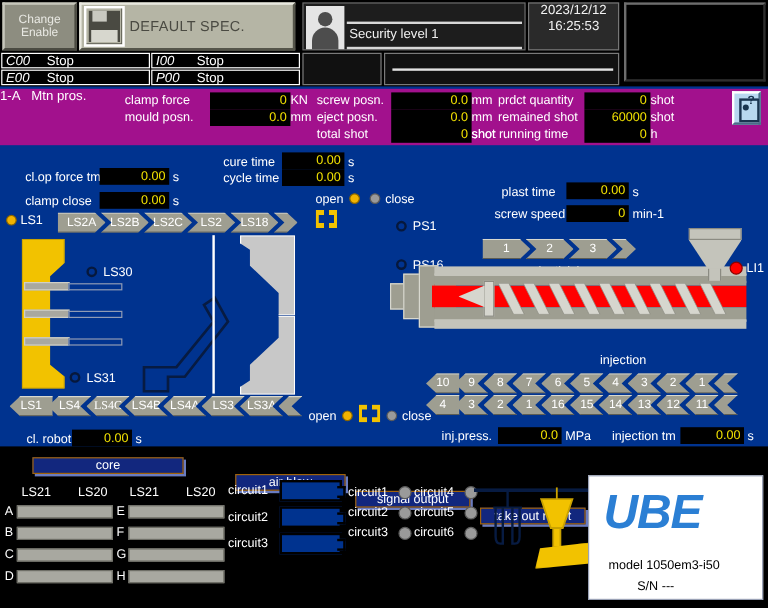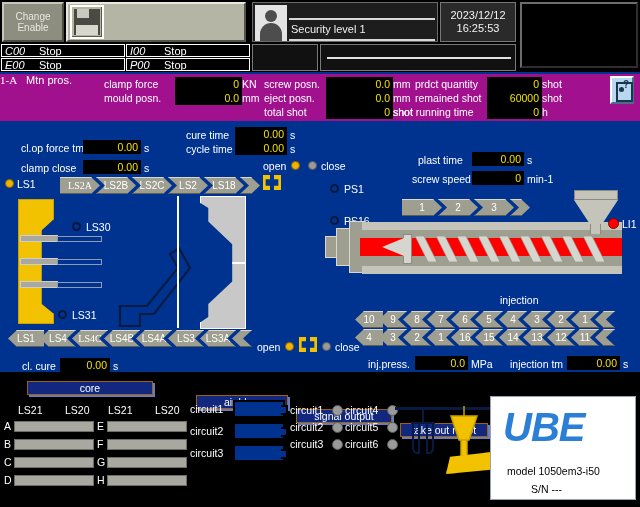--- a/index.html
+++ b/index.html
@@ -28,21 +28,21 @@
   #specTxt{font-size:12px;color:#4a4a42;letter-spacing:.3px;}
   #userBox{left:252px;top:2px;width:186px;height:40px;background:#1d1d1d;
         border:1px solid #6a6a6a;display:flex;align-items:flex-end;}
   #avatar{position:absolute;left:2px;top:2px;width:32px;height:36px;background:#e4e4e4;}
   #avatar .head{position:absolute;left:10px;top:5px;width:12px;height:12px;border-radius:50%;background:#4d4d4d;}
   #avatar .body{position:absolute;left:5px;top:18px;width:22px;height:18px;border-radius:11px 11px 0 0;background:#4d4d4d;}
   #userLine1{position:absolute;left:36px;top:15px;width:146px;height:2px;background:#d8d8d8;}
   #userTxt{position:absolute;left:38px;top:20px;font-size:11px;color:#f0f0f0;}
   #userLine2{position:absolute;left:36px;top:36px;width:146px;height:2px;background:#d8d8d8;}
   #clockBox{left:440px;top:2px;width:76px;height:40px;background:#2a2a2a;border:1px solid #767676;
-        display:flex;flex-direction:column;align-items:center;justify-content:center;
+        display:flex;flex-direction:column;align-items:center;justify-content:flex-start;
         color:#f2f2f2;font-size:11px;line-height:13px;}
   #blackBig{left:520px;top:2px;width:118px;height:66px;background:#000;
         border-top:2px solid #6d6d6d;border-left:2px solid #6d6d6d;
         border-right:2px solid #2e2e2e;border-bottom:2px solid #2e2e2e;}
   .stsBox{background:#000;border:1px solid #ffffff;display:flex;align-items:center;
         color:#fff;font-size:11px;}
   #c00{left:1px;top:44px;width:124px;height:13px;}
   #e00{left:1px;top:58px;width:124px;height:13px;}
   #i00{left:126px;top:44px;width:124px;height:13px;}
   #p00{left:126px;top:58px;width:124px;height:13px;}
@@ -51,21 +51,21 @@
   #dkBox2{left:320px;top:44px;width:196px;height:27px;background:#111;border:1px solid #7a7a7a;}
   #dkBox2 .ln{position:absolute;left:6px;top:12px;width:184px;height:2px;background:#e2e2e2;}
 
   
   #band{left:0;top:74px;width:640px;height:47px;background:#a2118d;color:#fff;font-size:10.5px;}
   #band .lbl{position:absolute;}
   #band .val{position:absolute;background:#000;color:#f2e200;text-align:right;
         padding-right:3px;height:14px;line-height:14px;font-size:10.5px;}
   #band .unit{position:absolute;color:#fff;}
   #mtn{left:8px;top:16px;font-size:11px;}
-  #mtn b{font-weight:normal;margin-right:9px;font-family:Liberation Serif, serif;}
+  #mtn b{font-weight:normal;margin-right:9px;}
   #lockIcon{left:610px;top:76px;width:24px;height:28px;background:#b8d8f0;
         border-top:2px solid #ffffff;border-left:2px solid #ffffff;
         border-right:2px solid #4a6d88;border-bottom:2px solid #4a6d88;}
   #lockIcon .sq{position:absolute;left:4px;top:4px;width:13px;height:16px;border:2px solid #1a3550;background:#b8d8f0;}
   #lockIcon .hole{position:absolute;left:7px;top:9px;width:5px;height:5px;border-radius:50%;background:#1a3550;}
   #lockIcon .q{position:absolute;left:11px;top:1px;font-size:10px;color:#1a3550;font-weight:bold;}
 
   
   .lb{color:#ffffff;font-size:10.5px;white-space:nowrap;}
   .fld{background:#000;color:#f2e200;font-size:10.5px;text-align:right;
@@ -122,20 +122,21 @@
       <span>Change</span>
       <span>Enable</span>
     </div>
 
     <div class="abs" id="specBar">
       <div id="saveIcon">
         <div class="outer"></div>
           <div class="shut"></div>
           <div class="lbl"></div>
       </div>
+      <span id="specTxt">DEFAULT SPEC.</span>
     </div>
 
     <div class="abs" id="userBox">
       <div id="avatar">
           <div class="head"></div>
           <div class="body"></div>
         </div>
       <div id="userLine1"></div>
       <div id="userTxt">Security level 1</div>
       <div id="userLine2"></div>
@@ -238,21 +239,21 @@
   <span class="abs lb" style="left:412px;top:173px">screw speed</span>
   <div class="abs fld" style="left:472px;top:171px;width:52px">0</div>
   <span class="abs un" style="left:527px;top:173px">min-1</span>
 
   <span class="abs lb" style="left:263px;top:160px">open</span>
   <span class="abs lamp lampOn" style="left:291px;top:161px"></span>
   <span class="abs lamp lampOff" style="left:308px;top:161px"></span>
   <span class="abs lb" style="left:321px;top:160px">close</span>
 
   <div class="abs arrowRow" id="lsTop" style="left:48px;top:177px">
-      <div class="arw arwR first" style="width: 40px; margin-left: 12px; font-family: Liberation Serif, serif;">LS2A</div>
+      <div class="arw arwR first" style="width: 40px; margin-left: 0px;">LS2A</div>
       <div class="arw arwR" style="width: 40px; margin-left: -4px;">LS2B</div>
       <div class="arw arwR" style="width: 40px; margin-left: -4px;">LS2C</div>
       <div class="arw arwR" style="width: 40px; margin-left: -4px;">LS2</div>
       <div class="arw arwR" style="width: 40px; margin-left: -4px;">LS18</div>
       <div class="arw arwR" style="width: 20px; margin-left: -4px;"></div>
     </div>
   <span class="abs lamp lampOn" style="left:5px;top:179px"></span>
   <span class="abs lb" style="left:17px;top:178px">LS1</span>
 
   <div class="abs platen" style="left:18px;top:199px;width:36px;height:125px;
@@ -371,21 +372,21 @@
       <div class="arw arwL" style="width: 20px; margin-left: -4px;"></div>
     </div>
 
   <span class="abs lb" style="left:257px;top:341px">open</span>
   <span class="abs lamp lampOn" style="left:285px;top:342px"></span>
   <span class="abs clampMark cmL" style="left:299px;top:337px"></span>
   <span class="abs clampMark cmR" style="left:310px;top:337px"></span>
   <span class="abs lamp lampOff" style="left:322px;top:342px"></span>
   <span class="abs lb" style="left:335px;top:341px">close</span>
 
-  <span class="abs lb" style="left:22px;top:360px">cl. cure</span>
+  <span class="abs lb" style="left:22px;top:360px">cl. robot</span>
   <div class="abs fld" style="left:60px;top:358px;width:50px">0.00</div>
   <span class="abs un" style="left:113px;top:360px">s</span>
 
   <span class="abs lb" style="left:368px;top:358px">inj.press.</span>
   <div class="abs fld" style="left:415px;top:356px;width:53px">0.0</div>
   <span class="abs un" style="left:471px;top:358px">MPa</span>
 
   <span class="abs lb" style="left:510px;top:358px">injection tm</span>
   <div class="abs fld" style="left:567px;top:356px;width:53px">0.00</div>
   <span class="abs un" style="left:623px;top:358px">s</span>

